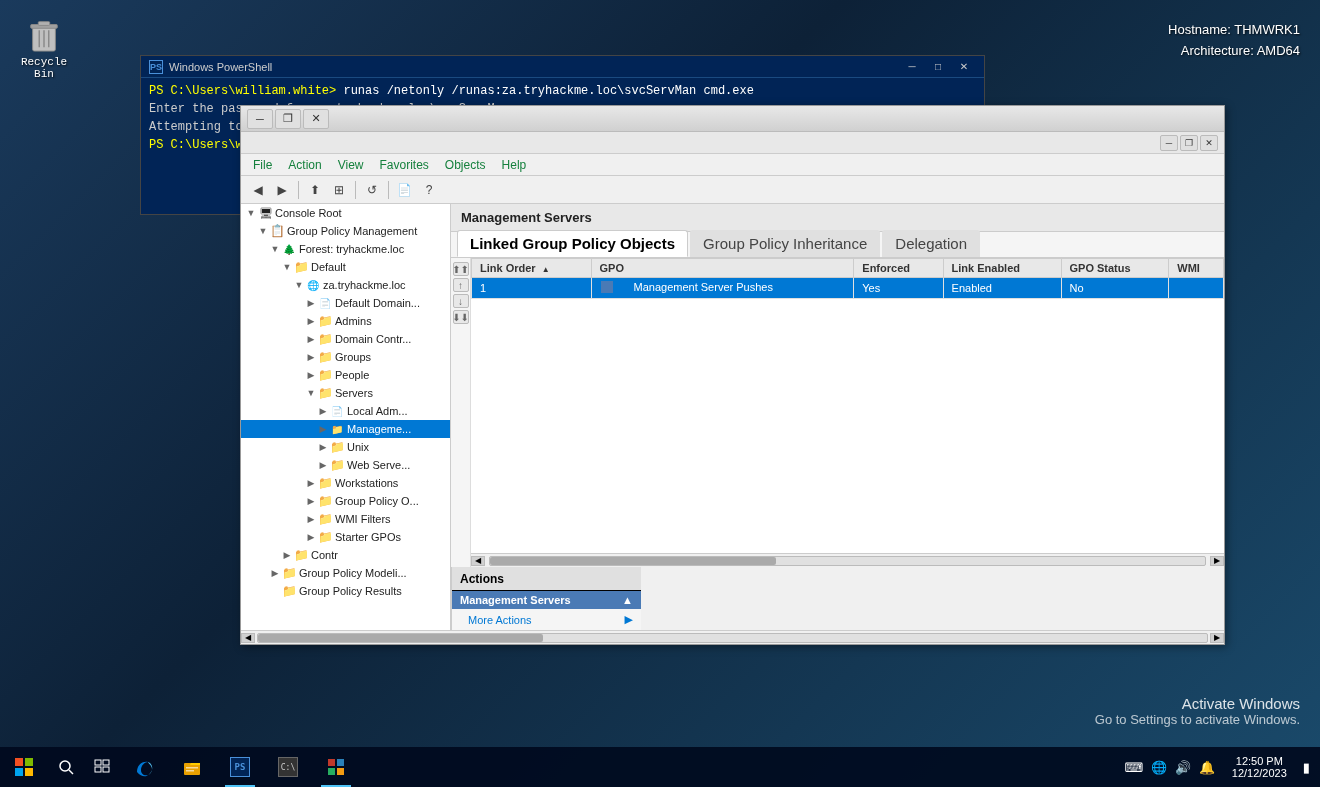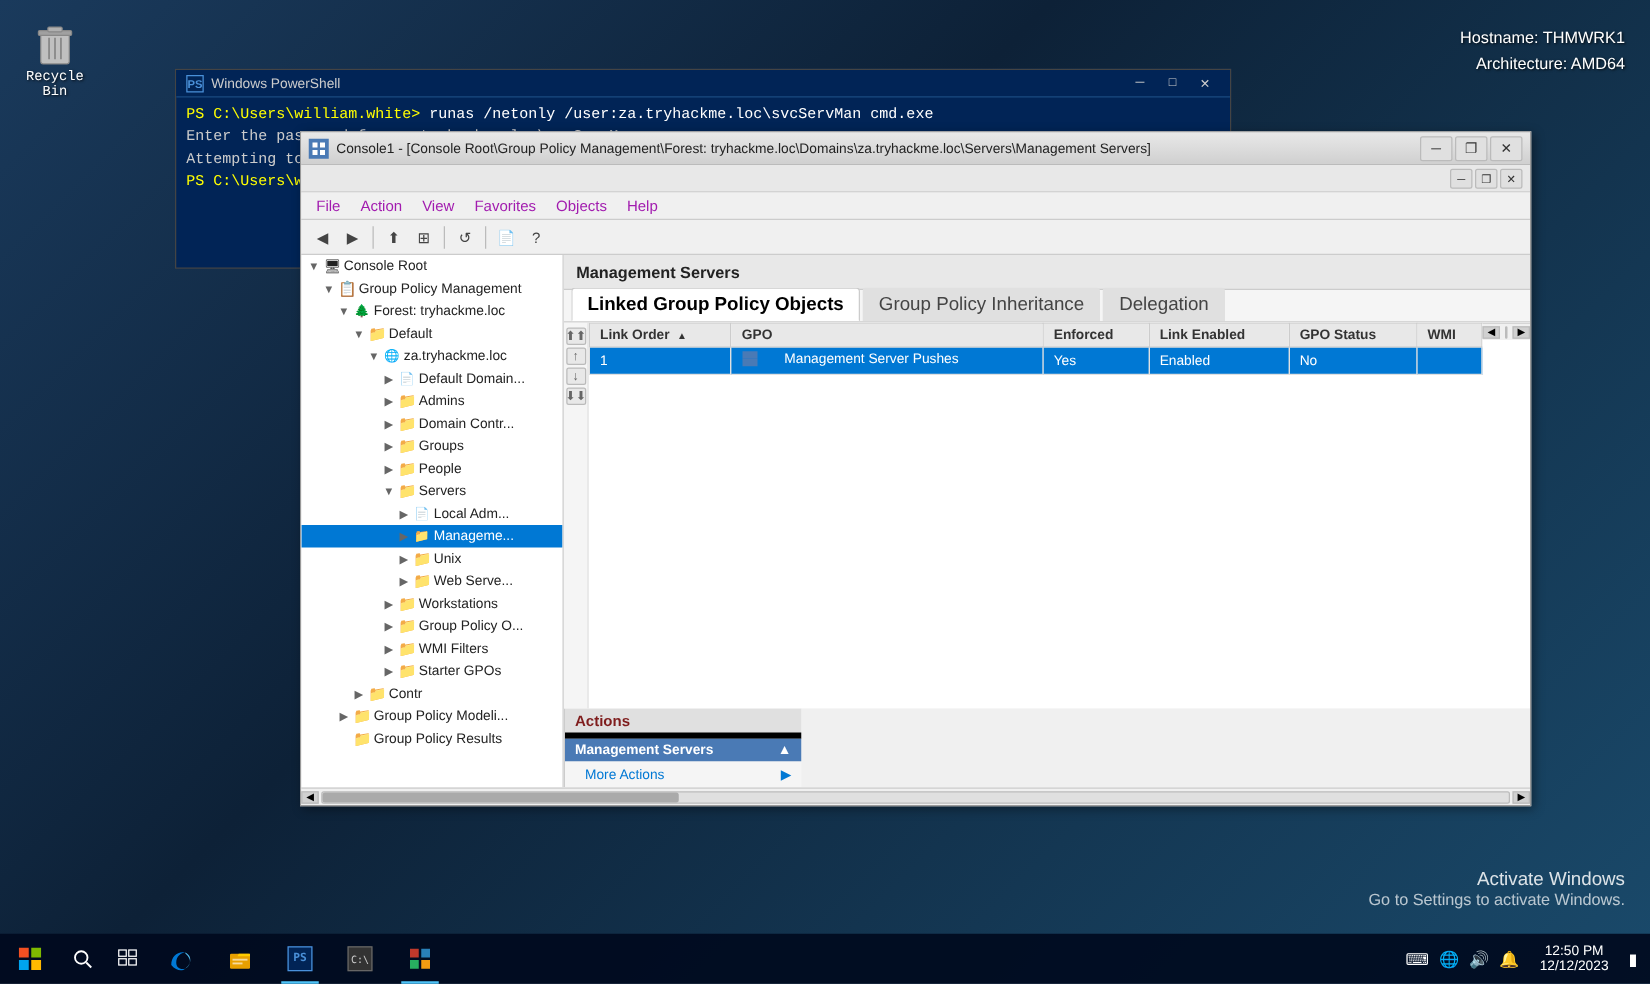--- a/index.html
+++ b/index.html
@@ -307,21 +307,21 @@
       display: flex;
       align-items: center;
       border-bottom: 1px solid #ccc;
       padding: 0 4px;
       flex-shrink: 0;
     }
     .menu-item {
       padding: 2px 8px;
       font-size: 12px;
       cursor: pointer;
-      color: #a21caf;
+      color: #15803d;
     }
 
     
     .mmc-toolbar {
       height: 28px;
       background: #f0f0f0;
       border-bottom: 1px solid #ccc;
       display: flex;
       align-items: center;
       padding: 0 6px;
@@ -446,21 +446,21 @@
       border-color: #ccc;
       border-bottom-color: white;
       color: #000;
       font-weight: bold;
     }
 
     
     .gpo-table-container {
       flex: 1;
       display: flex;
-      flex-direction: row;
+      flex-direction: column;
       overflow: hidden;
       background: white;
     }
     .gpo-table-scroll {
       flex: 1;
       overflow: auto;
     }
 
     
     .table-with-nav {
@@ -565,27 +565,27 @@
       width: 190px;
       border-left: 1px solid #ccc;
       background: #f5f5f5;
       flex-shrink: 0;
       display: flex;
       flex-direction: column;
     }
     .actions-header {
       height: 24px;
       background: #e0e0e0;
-      border-bottom: 5px solid #000000;
+      border-bottom: 1px solid #000000;
       display: flex;
       align-items: center;
       padding: 0 8px;
       font-size: 12px;
       font-weight: bold;
-      color: #7f1d1d;
+      color: #000000;
     }
     .actions-section {
       background: #4a7ab5;
       color: white;
       padding: 3px 8px;
       font-size: 11px;
       font-weight: bold;
       display: flex;
       align-items: center;
       justify-content: space-between;
@@ -660,41 +660,30 @@
         <div class="ps-icon">PS</div>
         <span>Windows PowerShell</span>
       </div>
       <div class="window-controls">
         <button class="wctrl">─</button>
         <button class="wctrl">□</button>
         <button class="wctrl close">✕</button>
       </div>
     </div>
     <div class="powershell-content">
-      <div><span class="ps-prompt">PS C:\Users\william.white&gt;</span> <span class="ps-highlight">runas /netonly /user:za.tryhackme.loc\svcServMan cmd.exe</span></div>
+      <div><span class="ps-prompt">PS C:\Users\william.white&gt;</span> <span class="ps-highlight">runas /netonly /runas:za.tryhackme.loc\svcServMan cmd.exe</span></div>
       <div><span class="ps-text">Enter the password for za.tryhackme.loc\svcServMan:</span></div>
       <div><span class="ps-text">Attempting to s...</span></div>
       <div><span class="ps-prompt">PS C:\Users\wi...</span></div>
     </div>
   </div>
 
   <div class="mmc-window">
 
     <div class="mmc-titlebar">
-      <div class="mmc-title-left">
-        <div class="mmc-icon">
-          <svg width="12" height="12" viewBox="0 0 12 12">
-              <rect x="1" y="1" width="4" height="4" fill="white"></rect>
-              <rect x="7" y="1" width="4" height="4" fill="white"></rect>
-              <rect x="1" y="7" width="4" height="4" fill="white"></rect>
-              <rect x="7" y="7" width="4" height="4" fill="white"></rect>
-            </svg>
-        </div>
-        <span style="font-size:11px;">Console1 - [Console Root\Group Policy Management\Forest: tryhackme.loc\Domains\za.tryhackme.loc\Servers\Management Servers]</span>
-      </div>
       <div class="mmc-controls">
         <button class="mmc-ctrl">─</button>
         <button class="mmc-ctrl">❐</button>
         <button class="mmc-ctrl close">✕</button>
       </div>
     </div>
 
     <div style="display:flex;align-items:center;height:22px;background:#e8e8e8;border-bottom:1px solid #ccc;padding:0 6px;justify-content:space-between;flex-shrink:0;">
       <span style="font-size:10px;color:#555;"></span>
       <div style="display:flex;gap:2px;">

